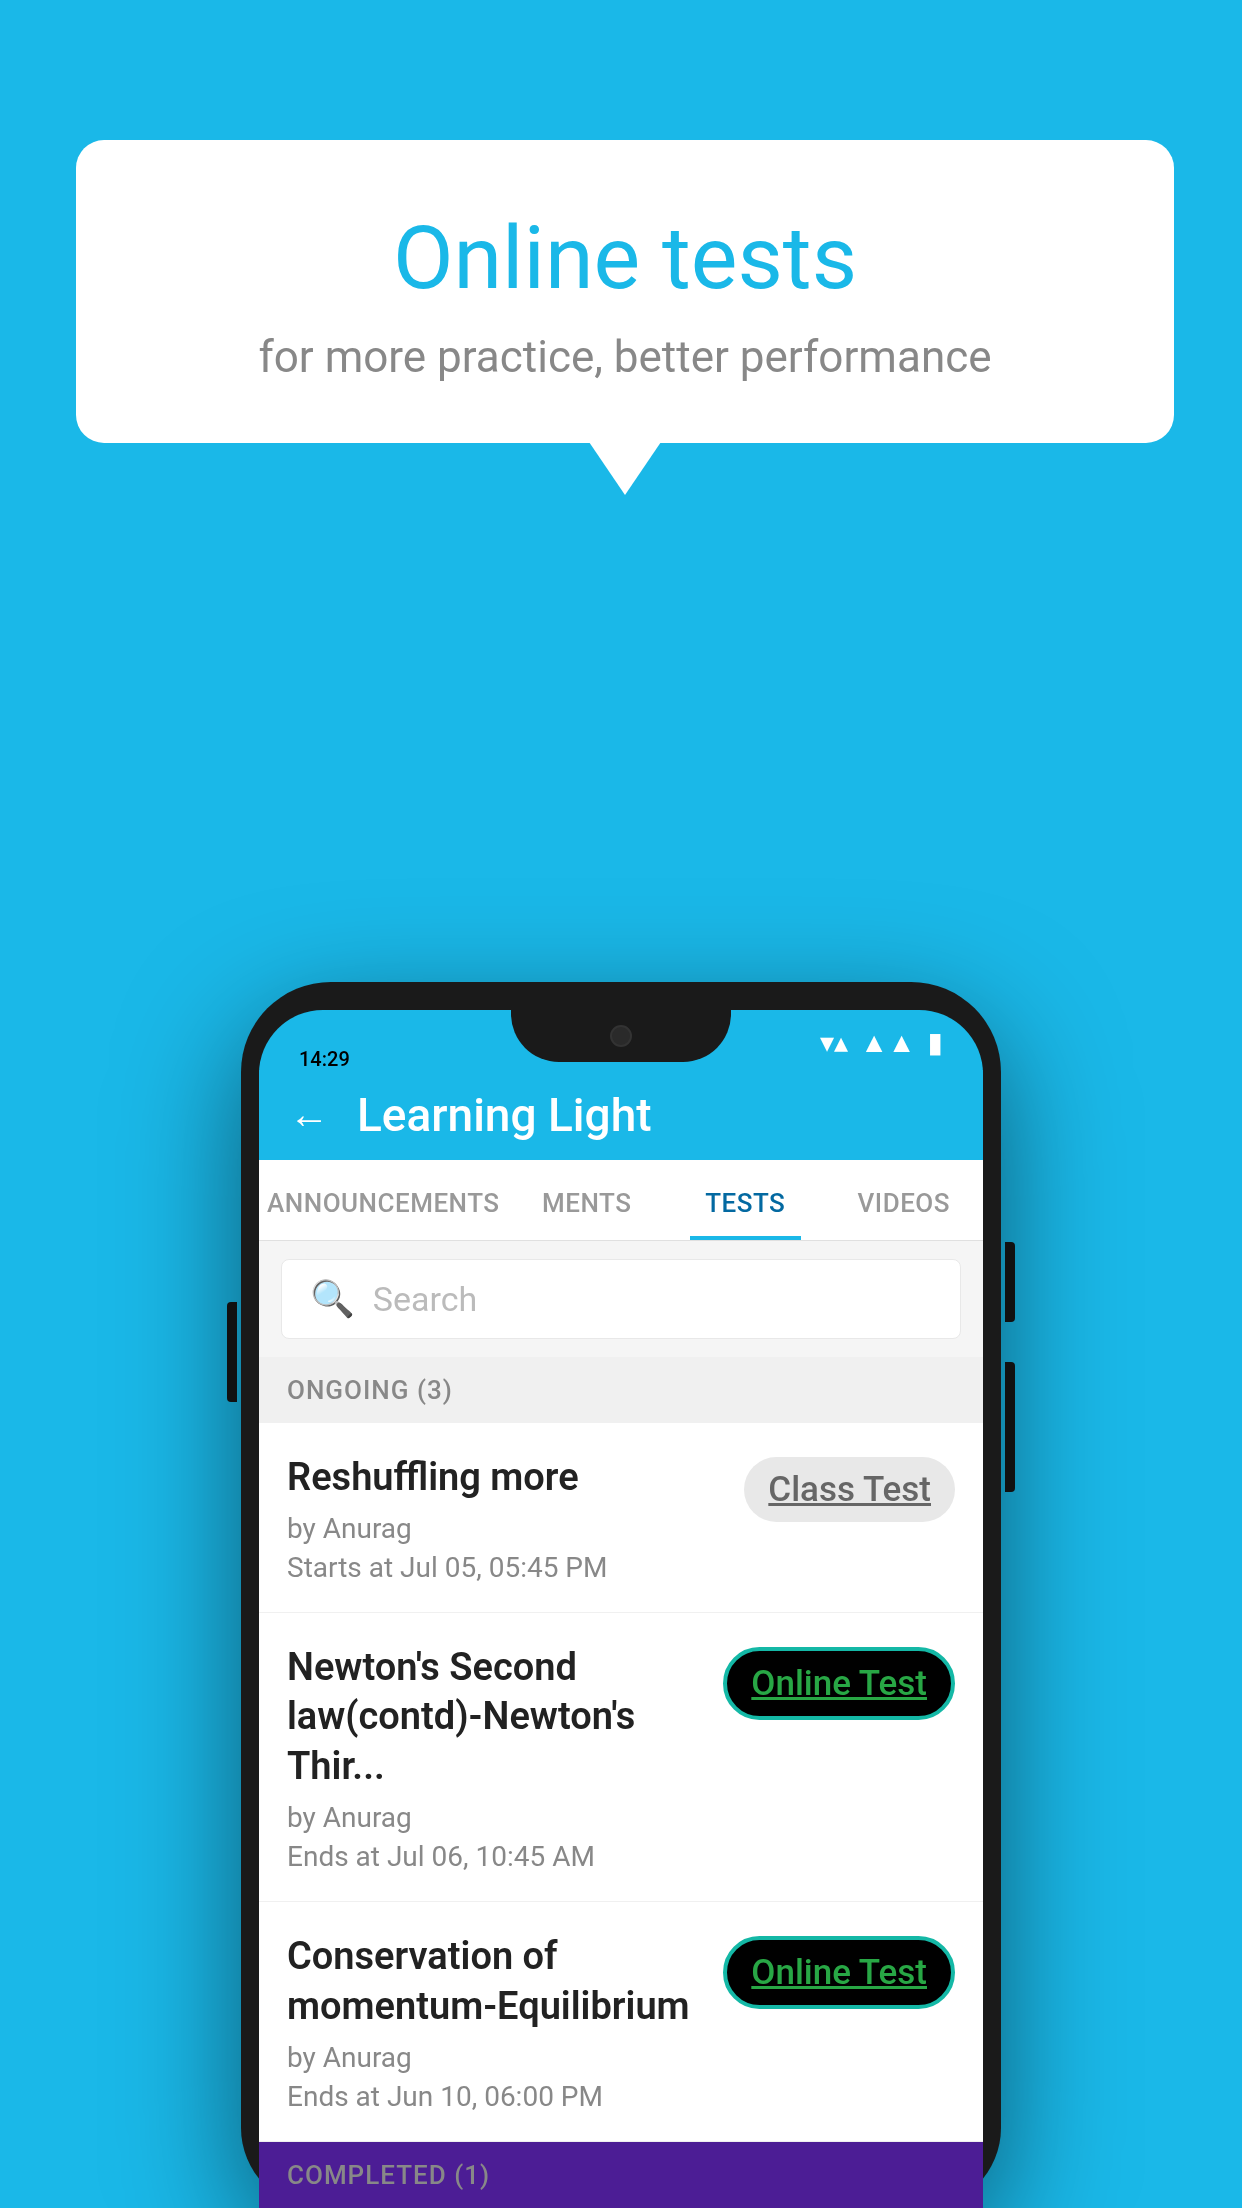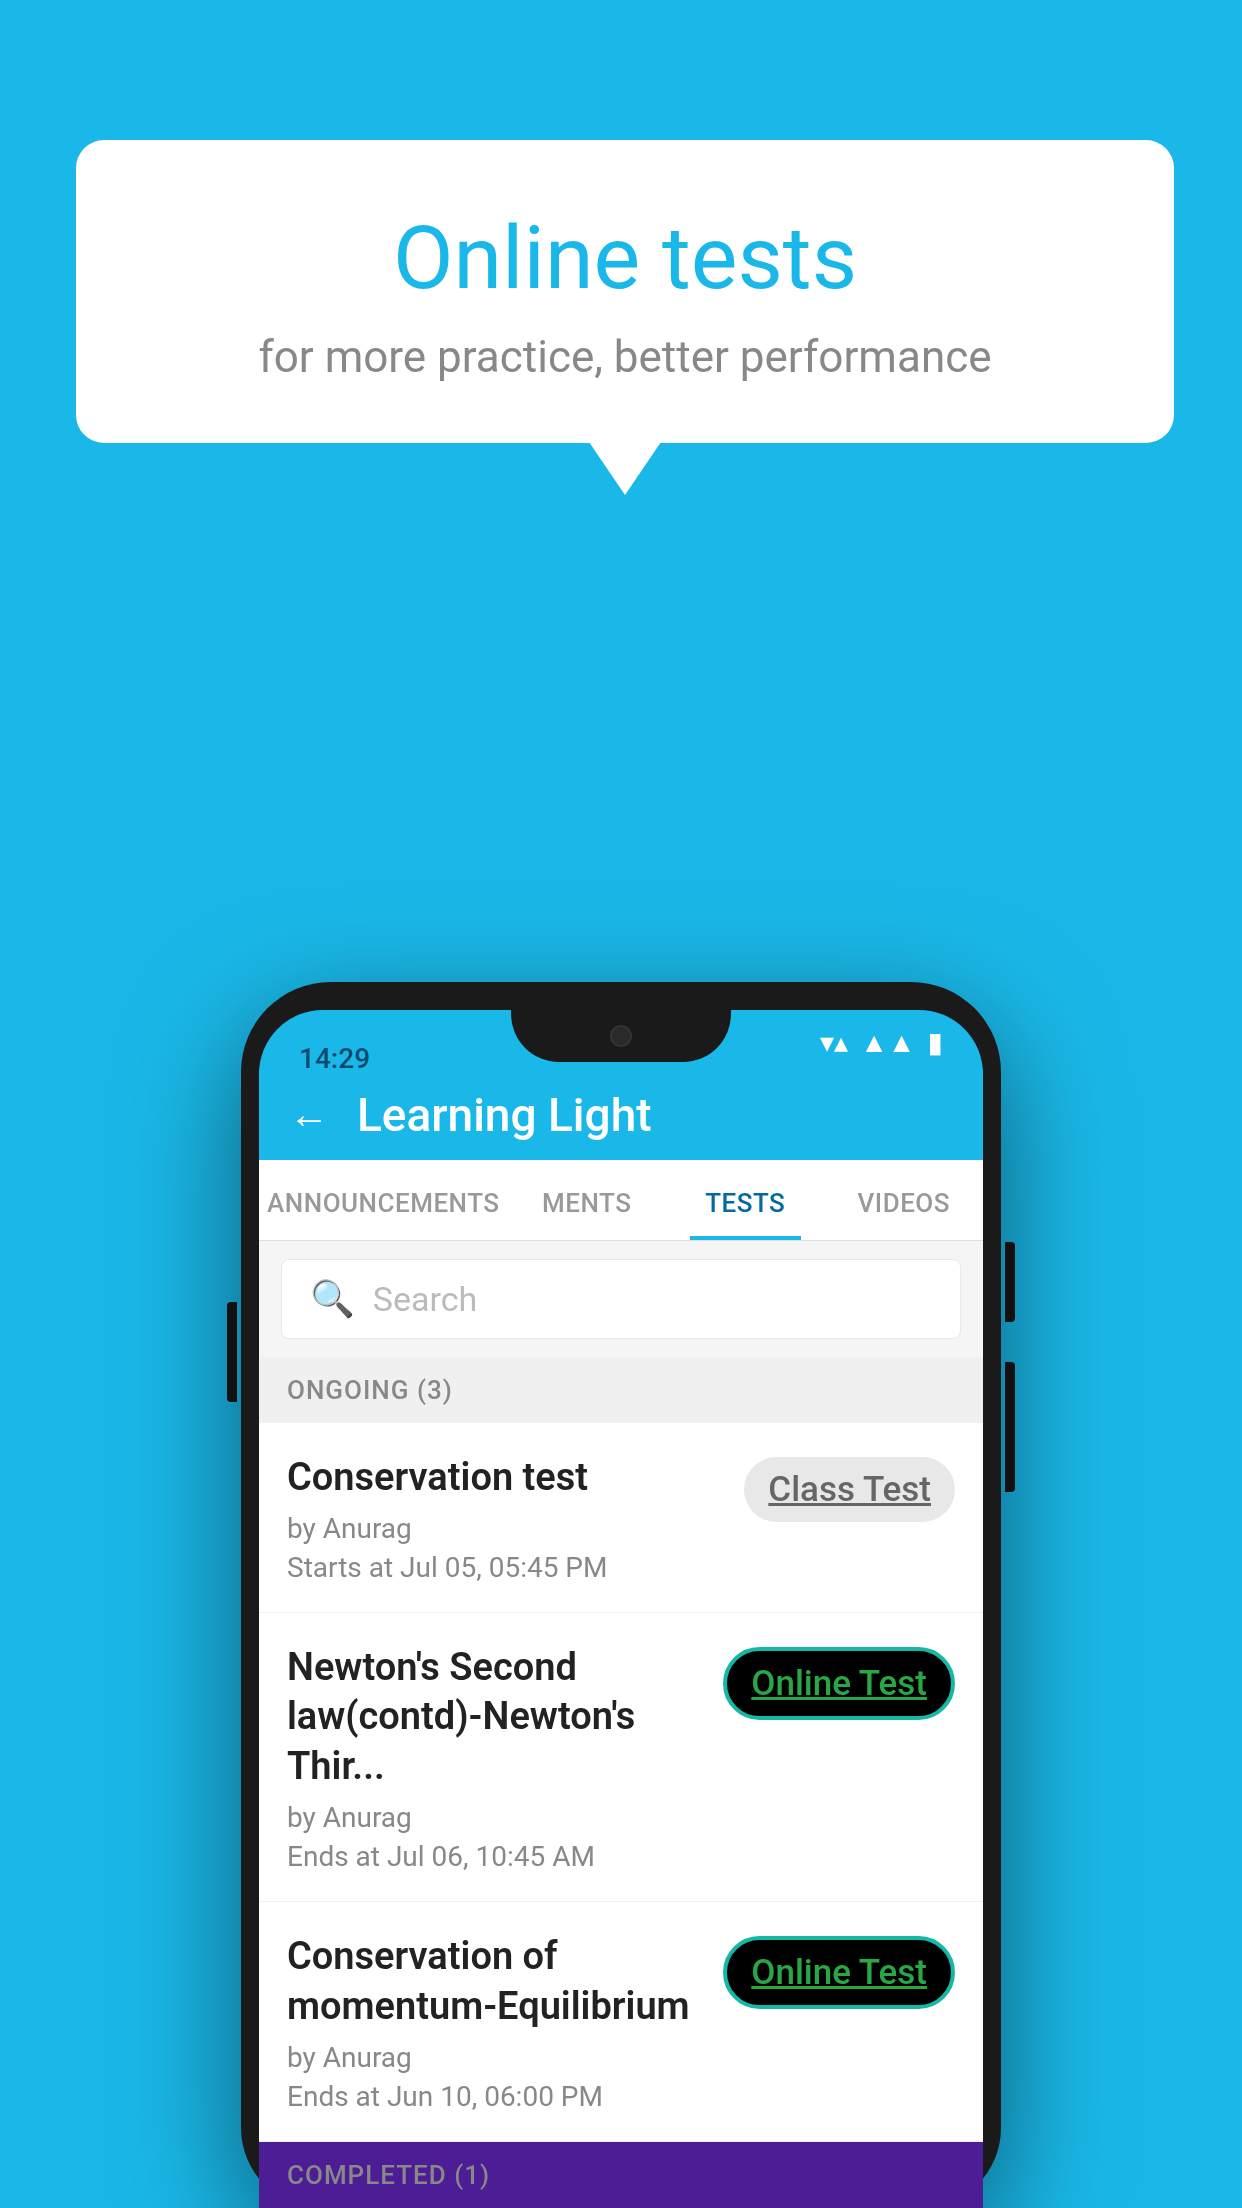--- a/index.html
+++ b/index.html
@@ -120,22 +120,22 @@
       display: flex;
       justify-content: space-between;
       align-items: center;
       padding: 14px 40px 8px;
       height: 60px;
       position: relative;
       z-index: 5;
     }
 
     .status-time {
-      color: #0c4a6e;
-      font-size: 28px;
+      color: #000000;
+      font-size: 20px;
       font-weight: 500;
       margin-top: 32px;
     }
 
     .status-icons {
       display: flex;
       align-items: center;
       gap: 12px;
     }
 
@@ -383,21 +383,21 @@
             <span class="search-placeholder">Search</span>
           </div>
         </div>
 
         <div class="section-header">ONGOING (3)</div>
 
         <div class="test-list">
 
           <div class="test-item">
             <div class="test-item-content">
-              <div class="test-title">Conservation test</div>
+              <div class="test-title">Reshuffling more</div>
               <div class="test-author">by Anurag</div>
               <div class="test-time">
                 <span>Starts at</span>&nbsp;<span>Jul 05, 05:45 PM</span>
               </div>
             </div>
             <div class="test-badge badge-class">Class Test</div>
           </div>
 
           <div class="test-item">
             <div class="test-item-content">

